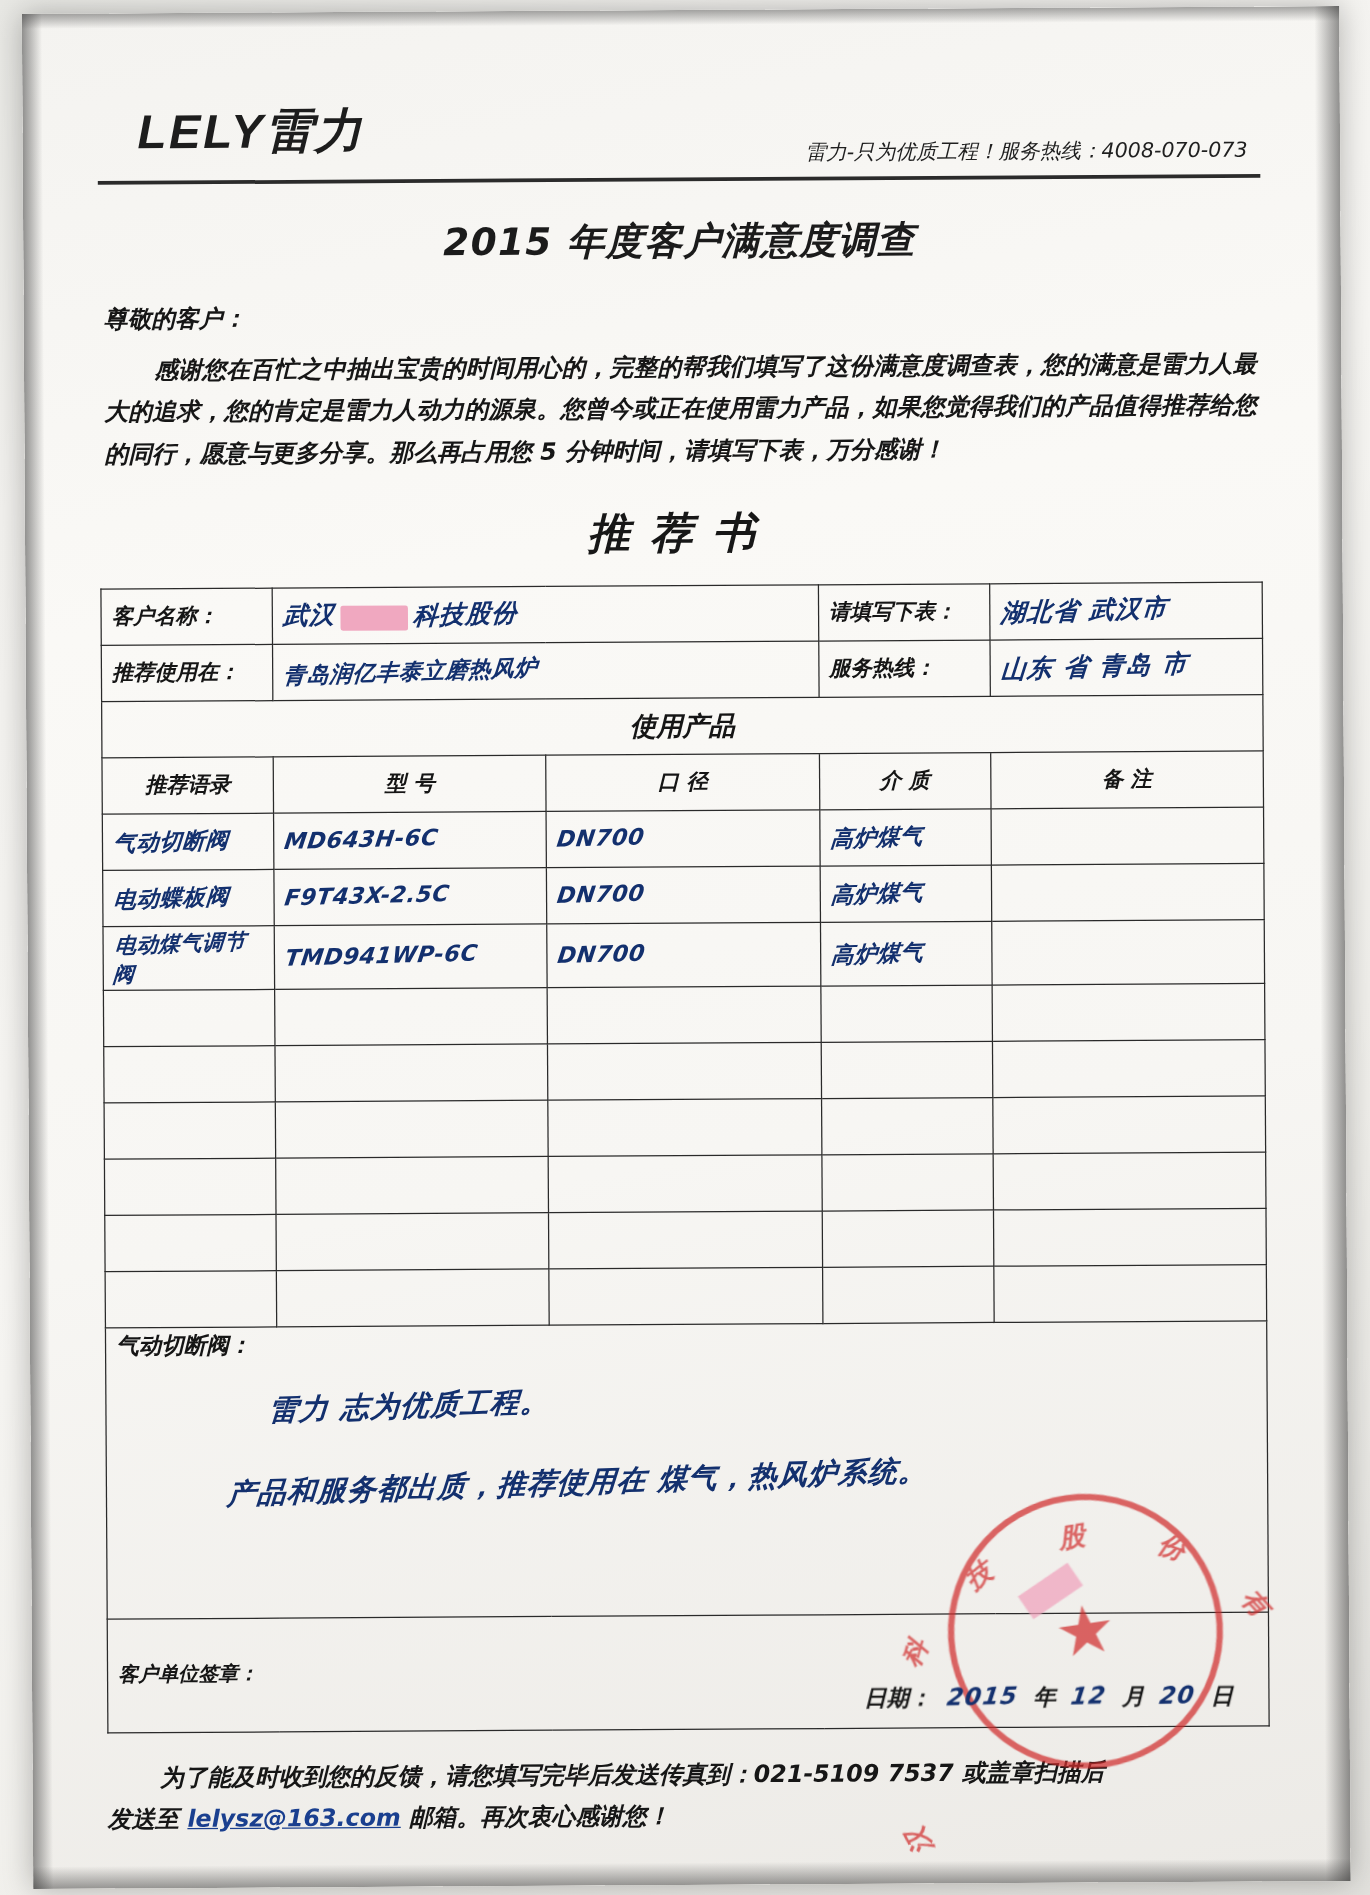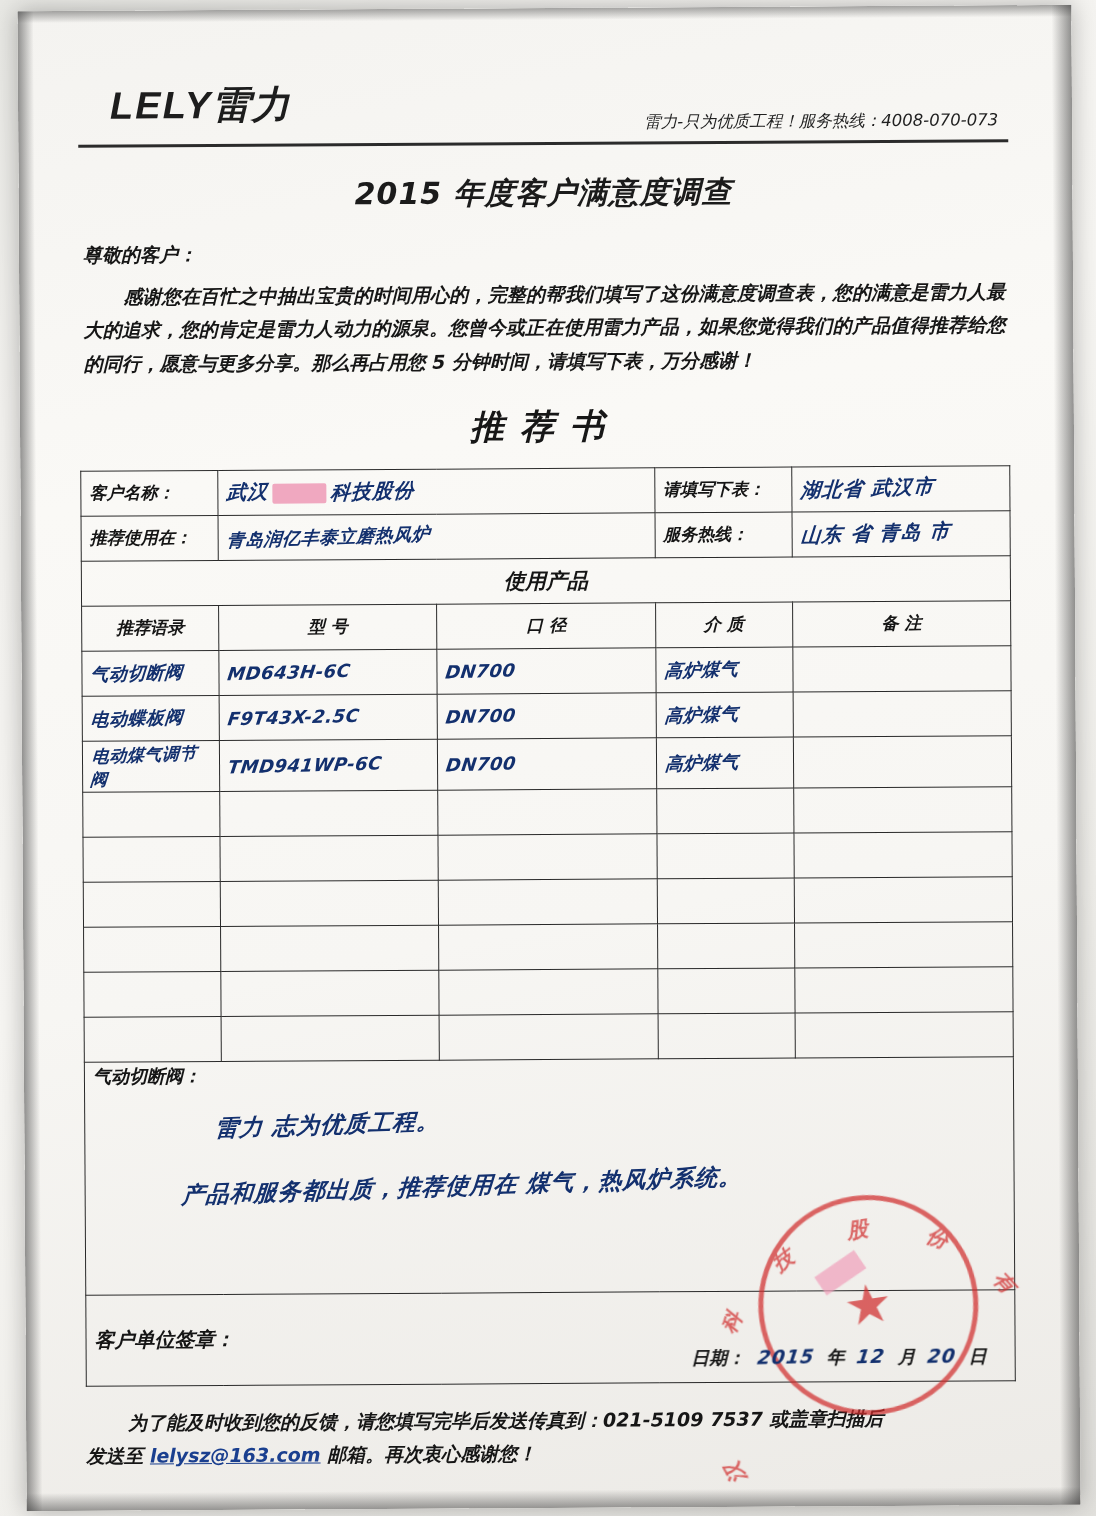--- a/index.html
+++ b/index.html
@@ -167,21 +167,21 @@
   .rec-line1 {
     position:absolute; left: 130px; top: 48px;
     font-size: 23px;
   }
   .rec-line2 {
     position:absolute; left: 96px; top: 110px;
     font-size: 23px;
   }
 
   .sign-cell { height: 86px !important; position: relative; vertical-align: middle; }
-  .sign-label { font-size: 20px; }
+  .sign-label { font-size: 16px; }
   .date-wrap {
     position: absolute;
     right: 28px; bottom: 12px;
     font-size: 18px; font-weight: bold; color:#151515;
     white-space: nowrap;
   }
   .date-wrap .hw { font-size: 19px; margin: 0 6px; }
 
   
   .stamp {

